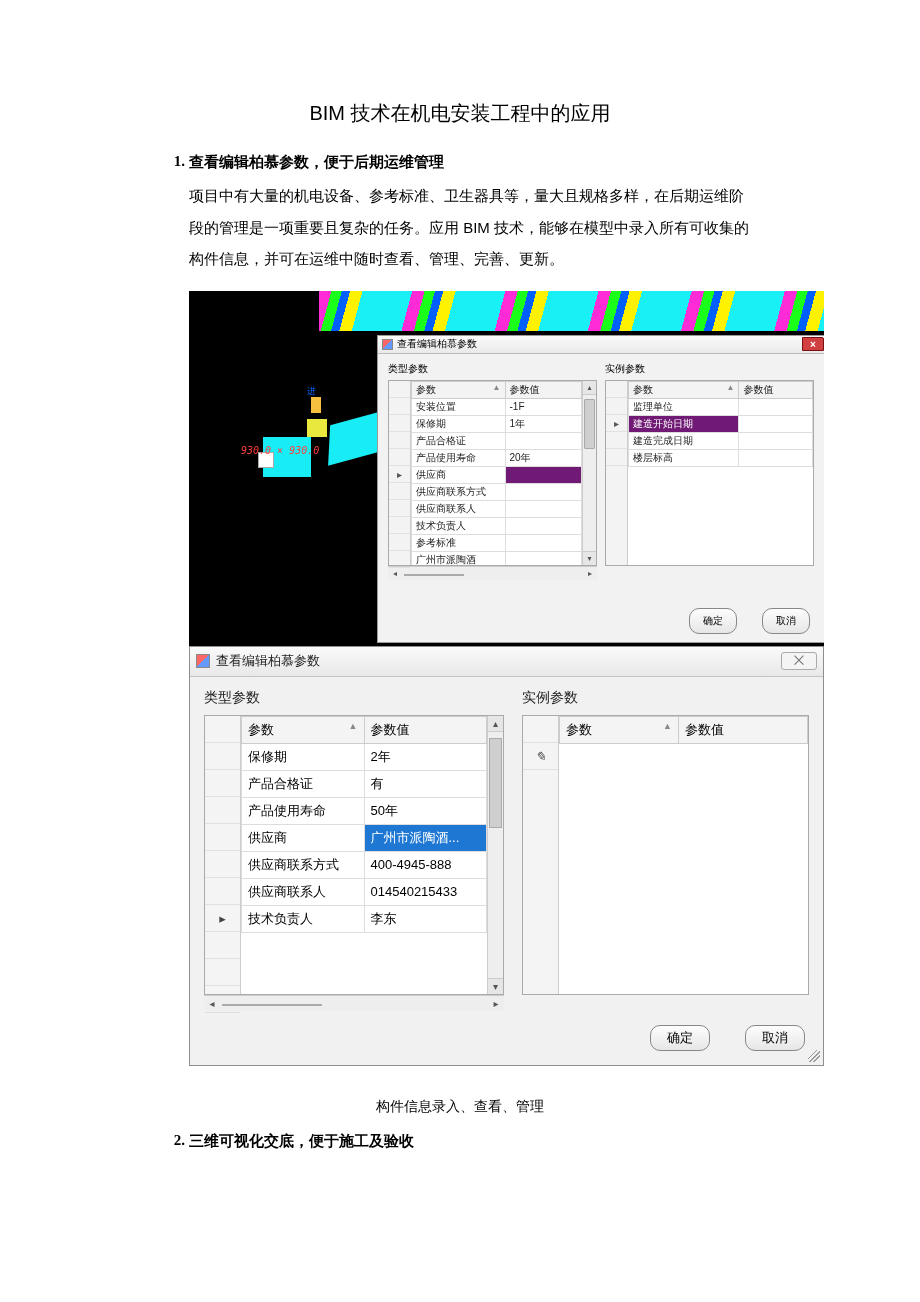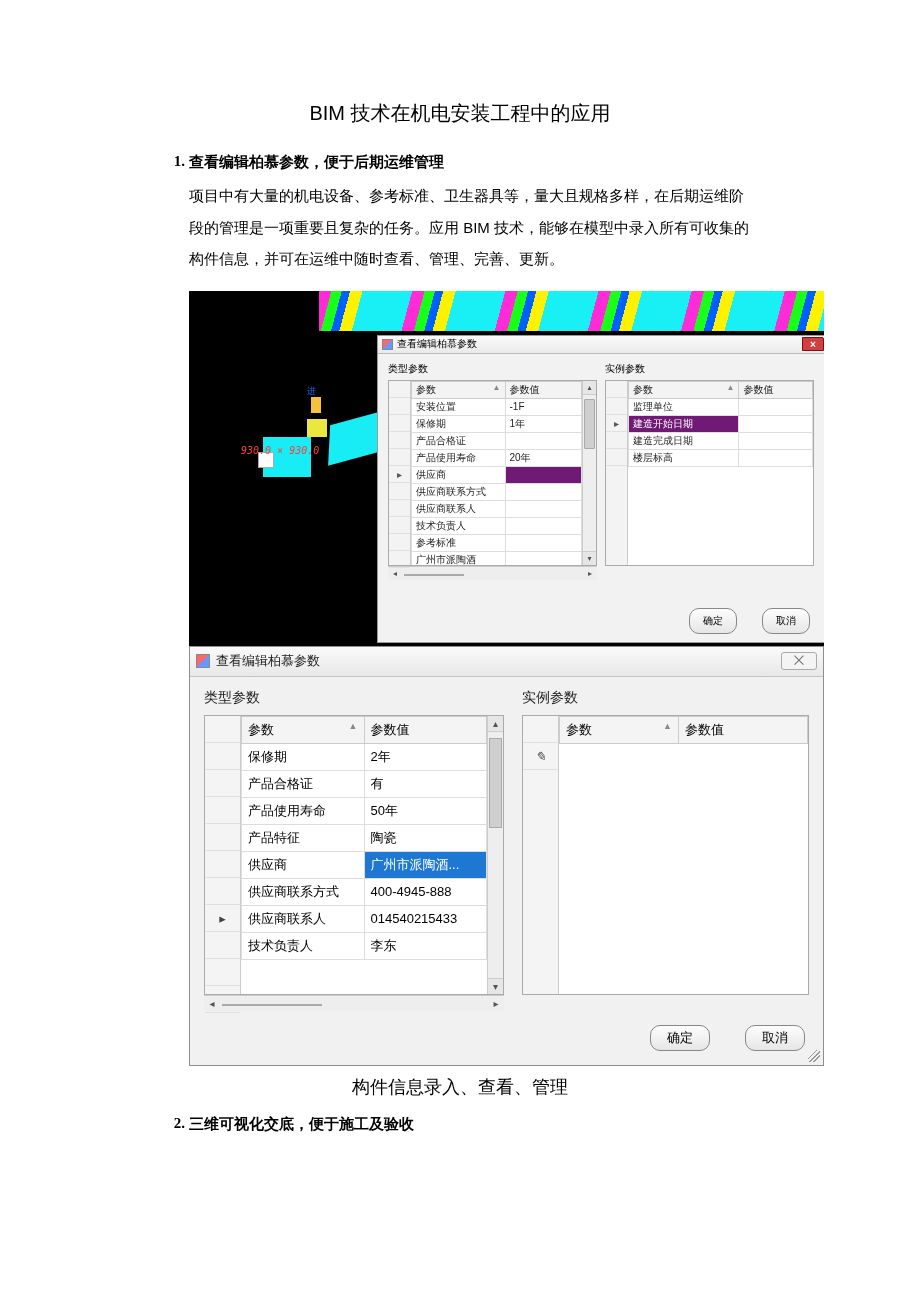--- a/index.html
+++ b/index.html
@@ -137,21 +137,21 @@
   .big-btns { display:flex; justify-content:flex-end; gap:24px; padding:8px 18px 14px 0; }
   .big-btns .winbtn { min-width:60px; height:26px; font-size:13px; }
   .grip {
     position:absolute; right:3px; bottom:3px; width:12px; height:12px;
     background:
       linear-gradient(135deg, transparent 0 6px, #9a9a9a 6px 7px, transparent 7px 100%),
       linear-gradient(135deg, transparent 0 9px, #9a9a9a 9px 10px, transparent 10px 100%),
       linear-gradient(135deg, transparent 0 12px, #9a9a9a 12px 13px, transparent 13px 100%);
   }
 
-  .caption { text-align:center; font-size:18px; margin: 9px 0 16px 0; }
+  .caption { text-align:center; font-size:14px; margin: 32px 0 16px 0; }
 </style>
 </head>
 <body>
 
 <div class="doc-title">BIM 技术在机电安装工程中的应用</div>
 
 <div class="list-item">
   <div class="num">1.</div>
   <div class="heading">查看编辑柏慕参数，便于后期运维管理</div>
 </div>
@@ -343,24 +343,20 @@
                   <td>保修期</td>
                   <td>2年</td>
                 </tr>
             <tr>
                   <td>产品合格证</td>
                   <td>有</td>
                 </tr>
             <tr>
                   <td>产品使用寿命</td>
                   <td>50年</td>
-                </tr>
-            <tr>
-                  <td>产品特征</td>
-                  <td>陶瓷</td>
                 </tr>
             <tr class="sel">
                   <td>供应商</td>
                   <td class="selcell">广州市派陶酒...</td>
                 </tr>
             <tr>
                   <td>供应商联系方式</td>
                   <td>400-4945-888</td>
                 </tr>
             <tr>

